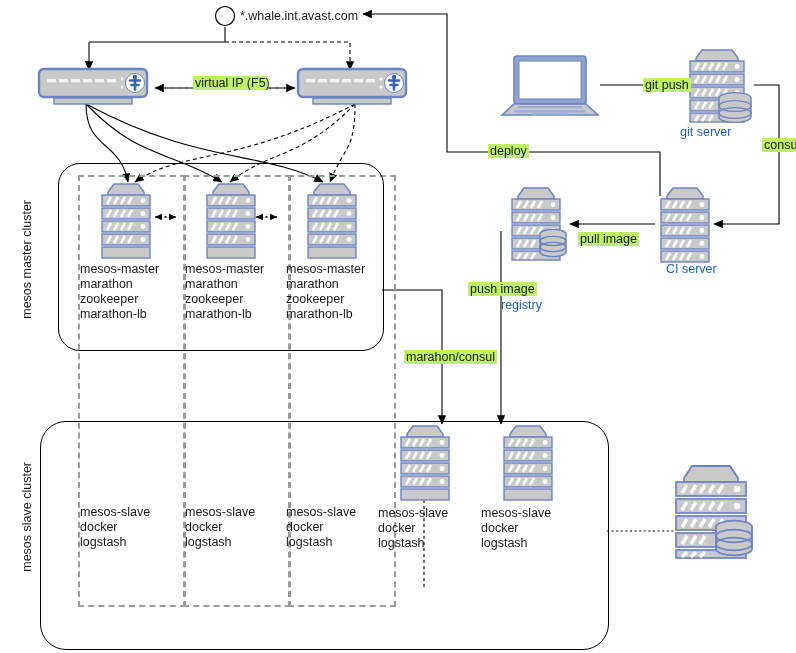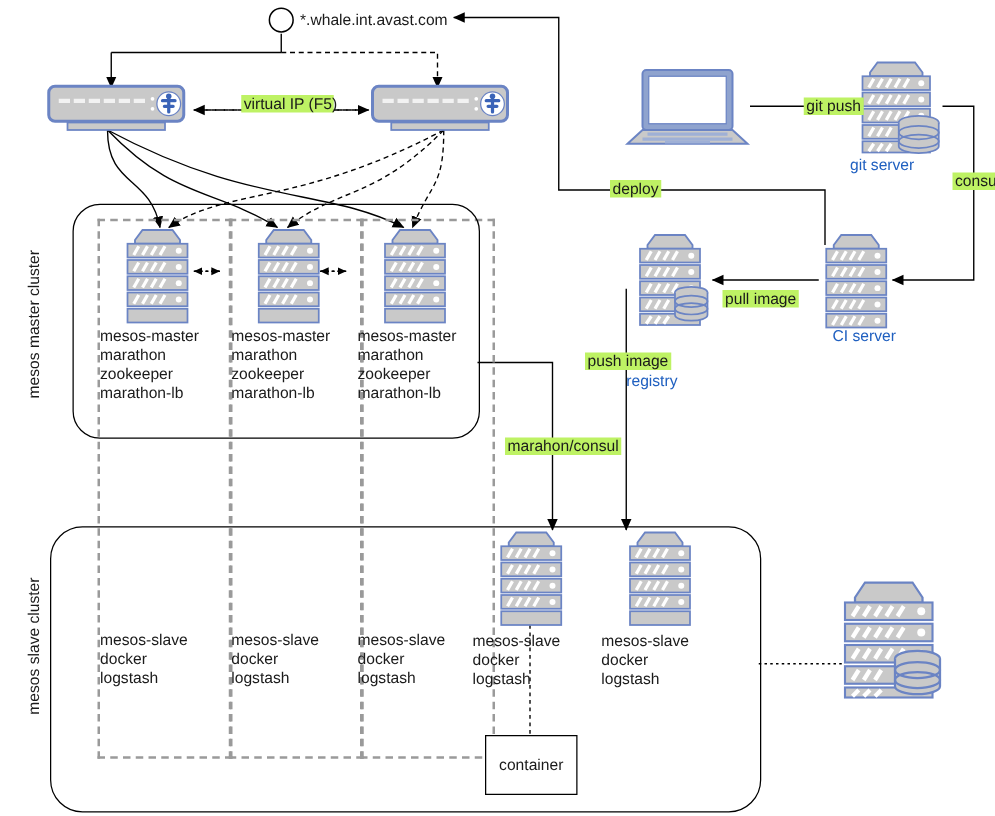--- a/index.html
+++ b/index.html
@@ -278,21 +278,20 @@
         <path d="M11,35 L15,28 M18,35 L22,28 M25,35 L29,28 M32,35 L36,28"></path>
         <path d="M11,48 L15,41 M18,48 L22,41 M25,48 L29,41 M32,48 L36,41"></path>
         <path d="M11,61 L15,54 M18,61 L22,54 M25,61 L29,54 M32,61 L36,54"></path>
       </g>
     </svg>
   </div>
   <div class="lbl" style="left:481px;top:506px;width:95px;">mesos-slave
 docker
 logstash</div>
 
-  <div class="containerbox" style="left:388px;top:588px;width:72px;height:46px;">container</div>
 
   <div class="node" style="left:498px;top:55px;">
     <svg width="104" height="62" viewBox="0 0 104 62">
       <rect x="16" y="1" width="72" height="48" rx="3" fill="#8fa3ce" stroke="#6b84c4" stroke-width="1.6"></rect>
       <rect x="21" y="6" width="62" height="38" fill="#ffffff" stroke="#6b84c4" stroke-width="1"></rect>
       <polygon points="4,60 16,49 88,49 100,60" fill="#c9c9c9" stroke="#6b84c4" stroke-width="1.6"></polygon>
       <rect x="20" y="51" width="64" height="2.6" fill="#9fb0d6"></rect>
       <rect x="16" y="55" width="72" height="2.6" fill="#9fb0d6"></rect>
       <rect x="34" y="57.6" width="36" height="2.2" fill="#9fb0d6"></rect>
     </svg>

